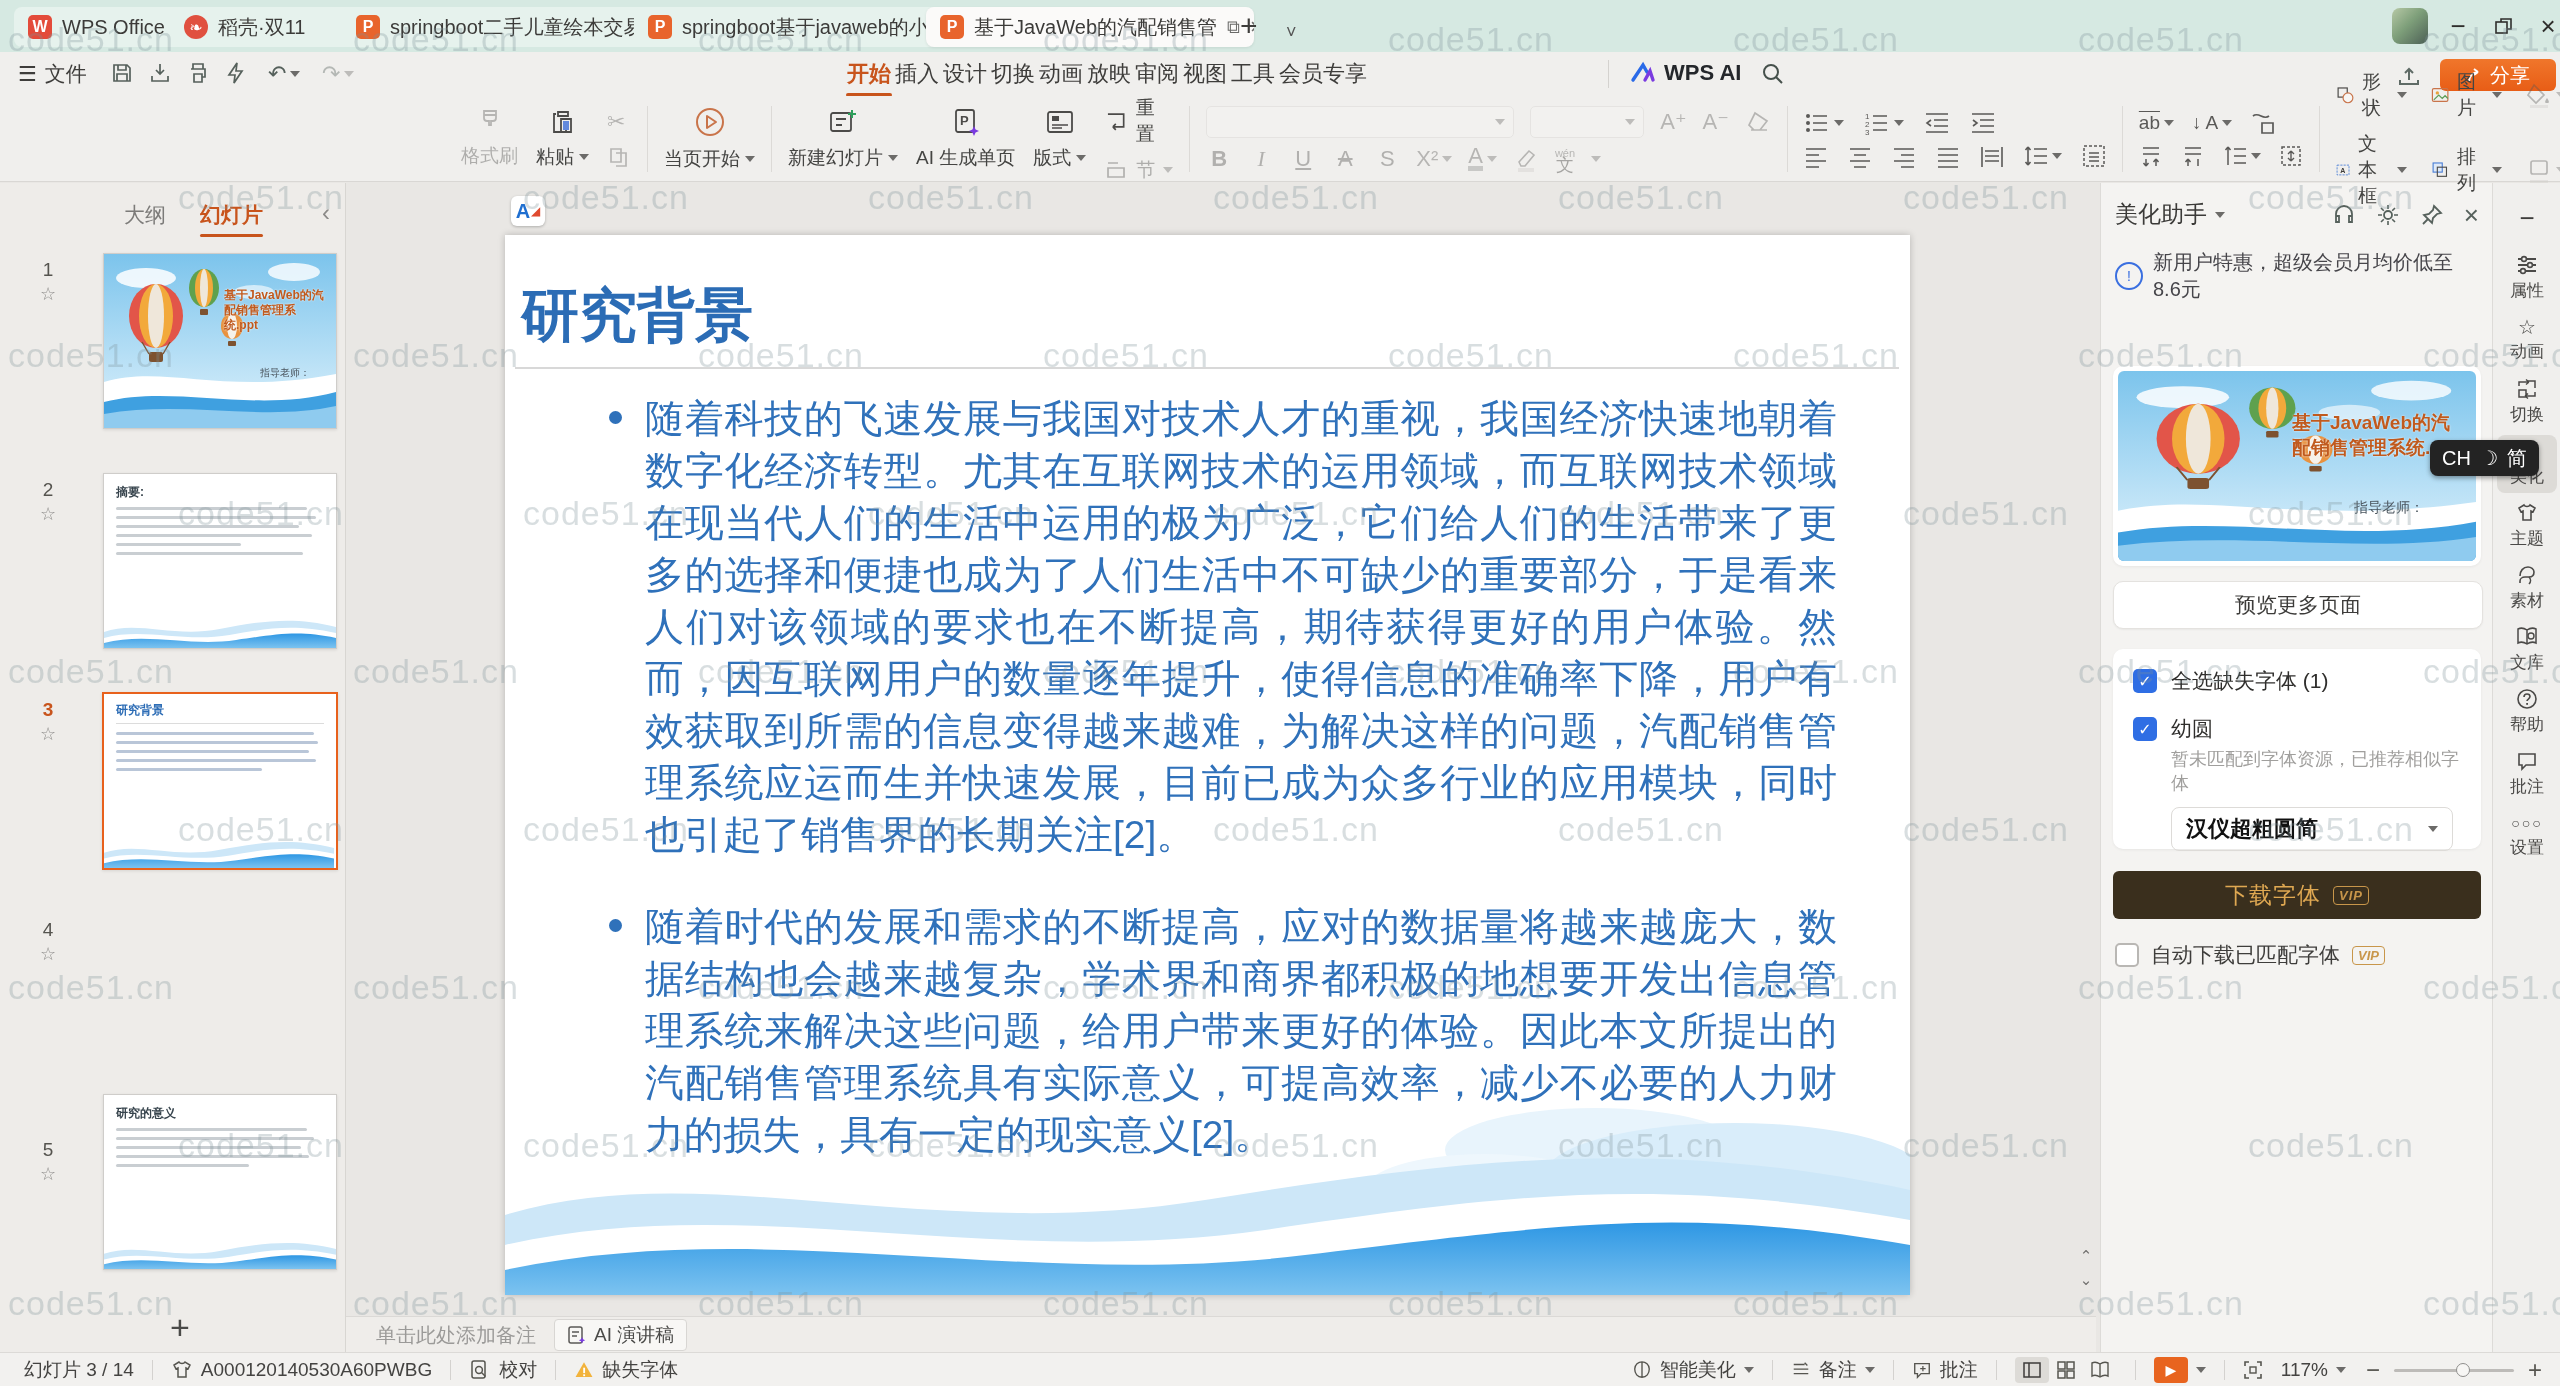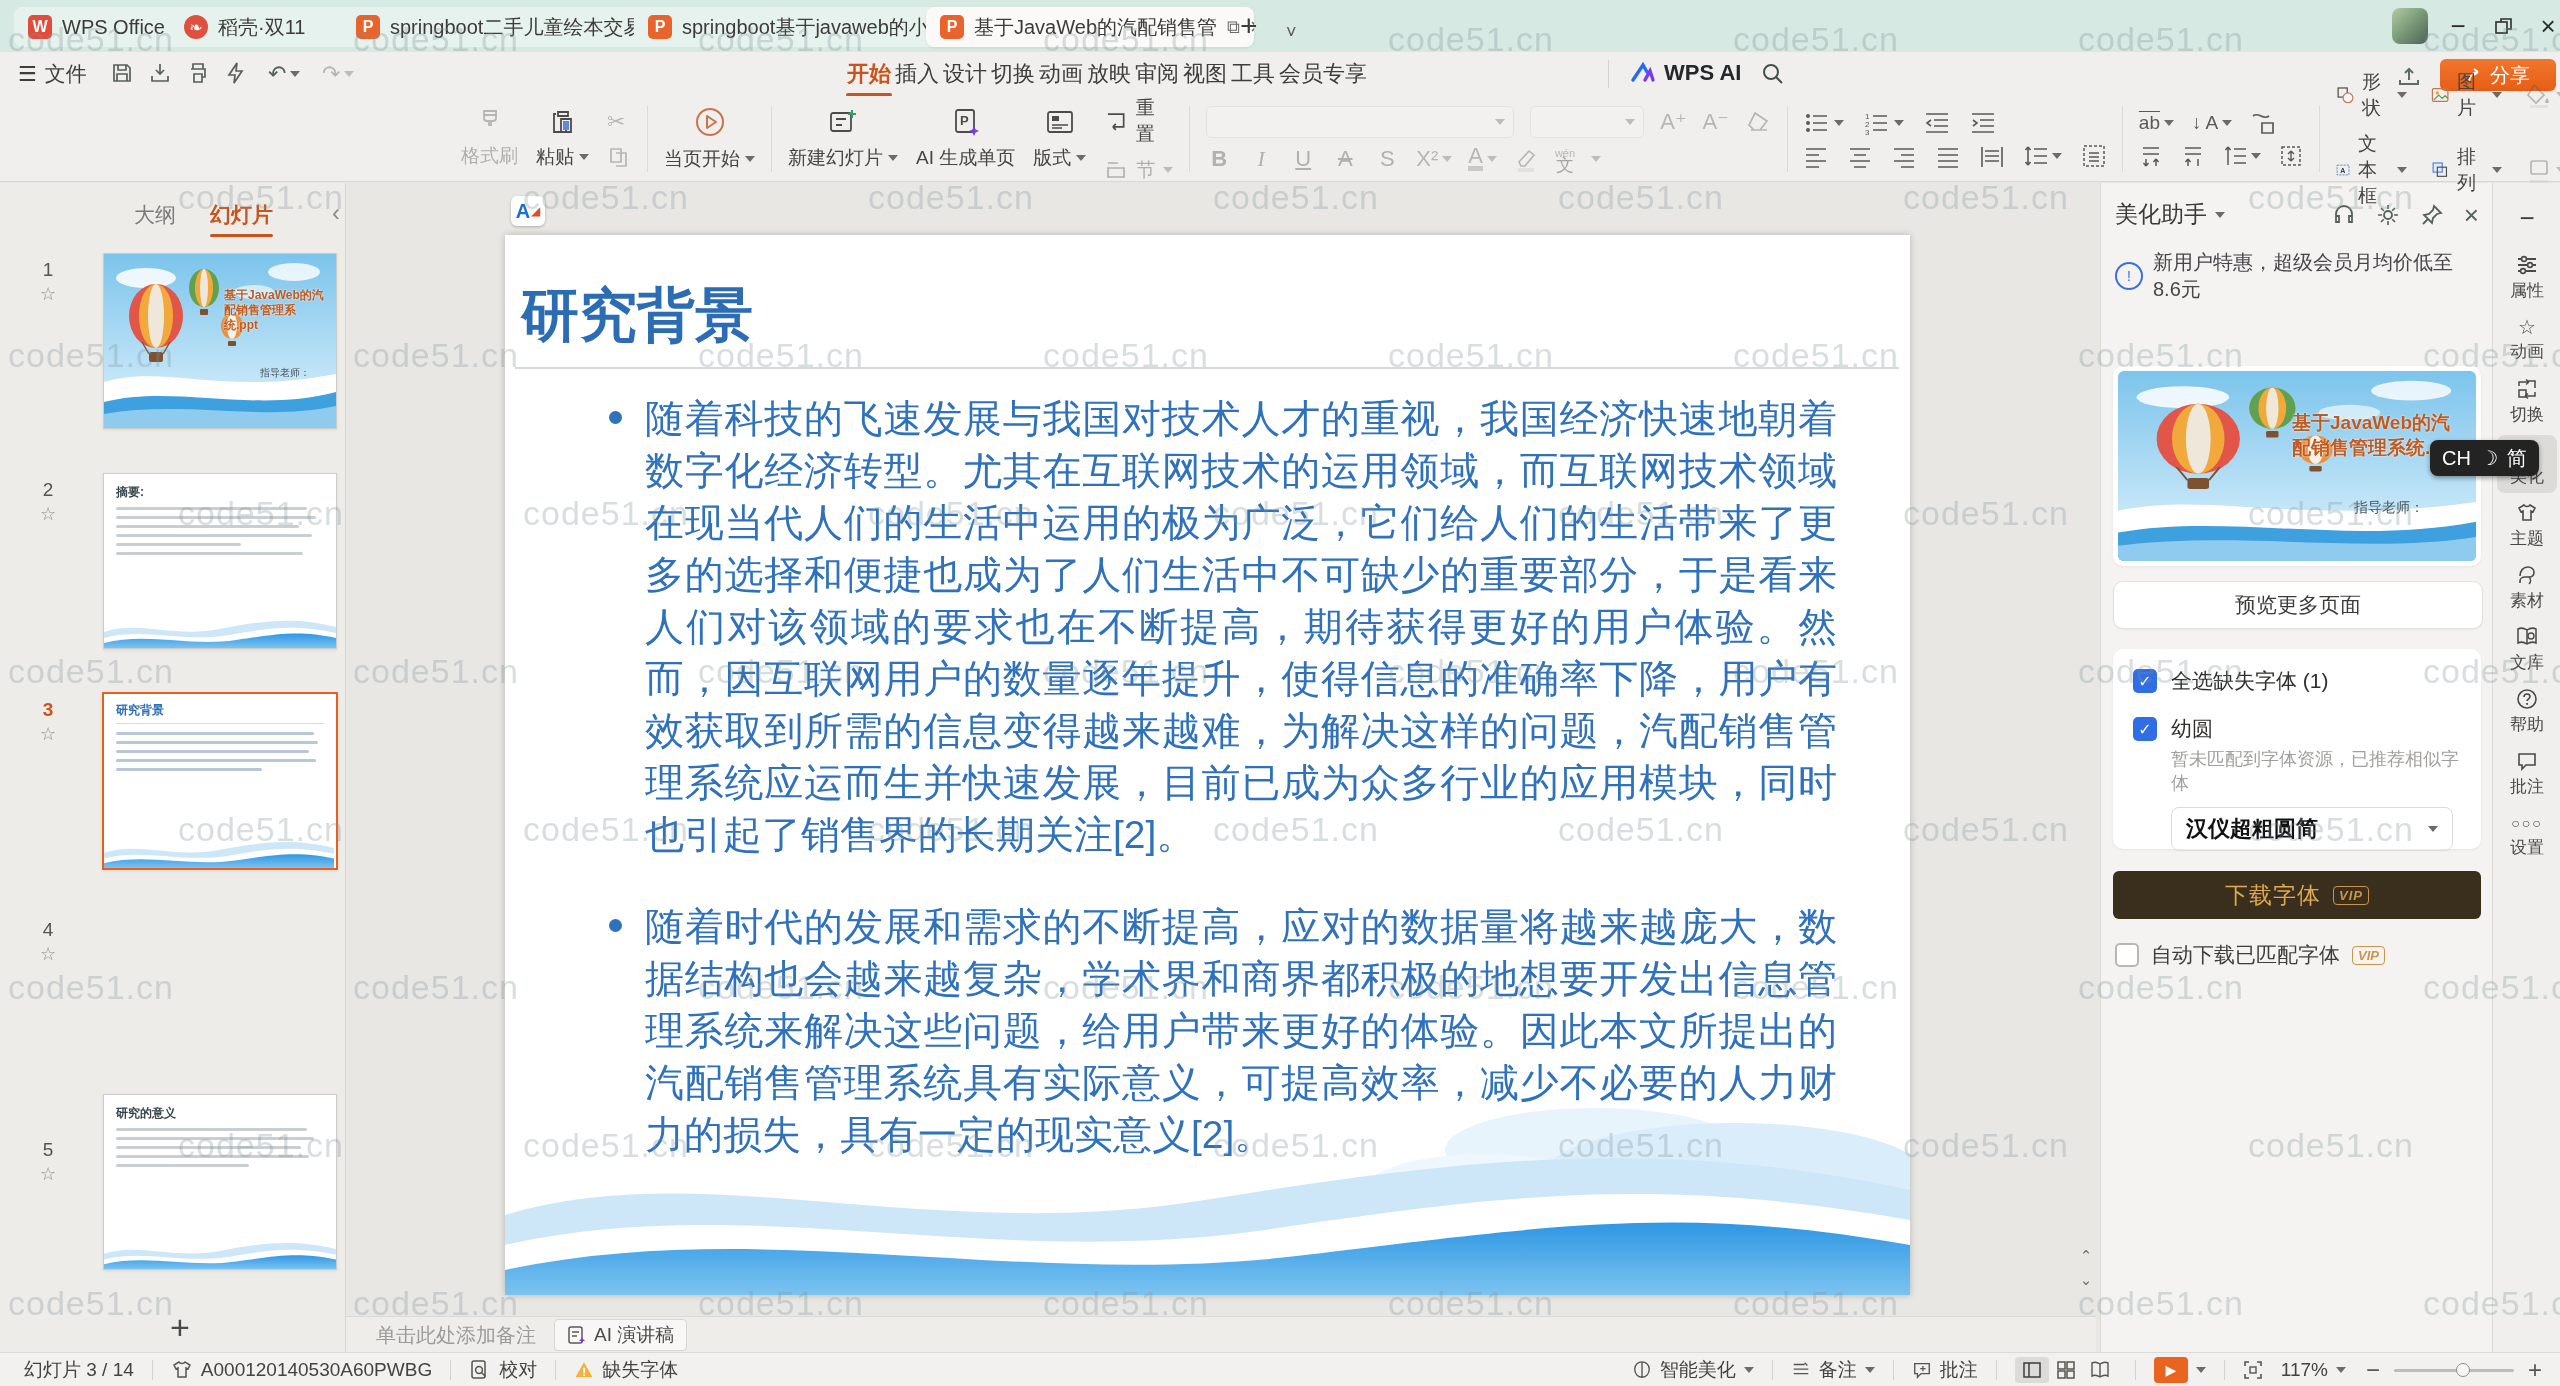--- a/index.html
+++ b/index.html
@@ -58,21 +58,21 @@
   .selbox{height:30px;border:1px solid #d4d2cf;border-radius:5px;background:#f6f5f3;
           display:flex;align-items:center;justify-content:flex-end;padding:0 8px;}
   .glyphbtn{font-size:22px;color:#5a5957;display:flex;align-items:center;gap:4px;}
   .fmt-row{display:flex;align-items:center;gap:16px;}
   .fmtchar{font-size:22px;color:#4c4b49;width:26px;text-align:center;}
   svg.tico{display:block;}
 
   
   .sidebar{position:absolute;left:0;top:183px;width:345px;height:1169px;background:#eeece9;
            border-right:1px solid #d8d6d2;z-index:3;}
-  .sidehead{position:absolute;left:14px;top:14px;width:345px;height:40px;}
+  .sidehead{position:absolute;left:4px;top:14px;width:345px;height:40px;}
   .sideTab{font-size:21px;color:#7c7b79;position:absolute;top:4px;}
   .sideTab.active{color:#c8541c;font-weight:bold;margin-left:11px;}
   .sideTab.active:after{content:"";position:absolute;left:0;right:0;bottom:-8px;height:3px;background:#c8541c;border-radius:2px;}
   .collapser{position:absolute;left:318px;top:2px;font-size:24px;color:#8b8a88;}
   .thumb{position:absolute;left:103px;width:232px;height:174px;background:#fff;border:1px solid #cfcdca;
          box-shadow:0 1px 3px rgba(0,0,0,.10);overflow:hidden;}
   .thumb.sel{border:2px solid #e8611c;margin:-1px;}
   .snum{position:absolute;left:28px;width:40px;text-align:center;font-size:19px;color:#55544f;}
   .sstar{position:absolute;left:28px;width:40px;text-align:center;font-size:18px;color:#8f8e8c;}
   .tt-title{font-size:12px;font-weight:bold;color:#37444d;}

